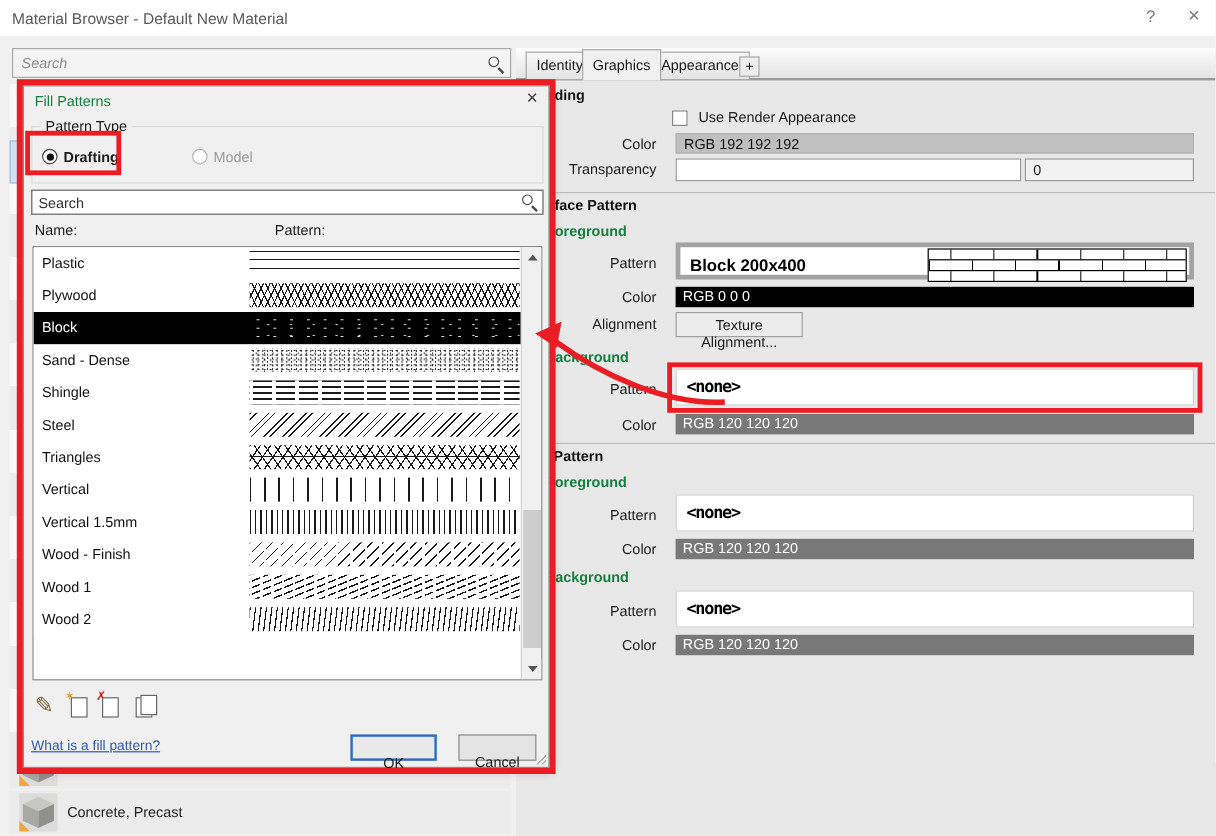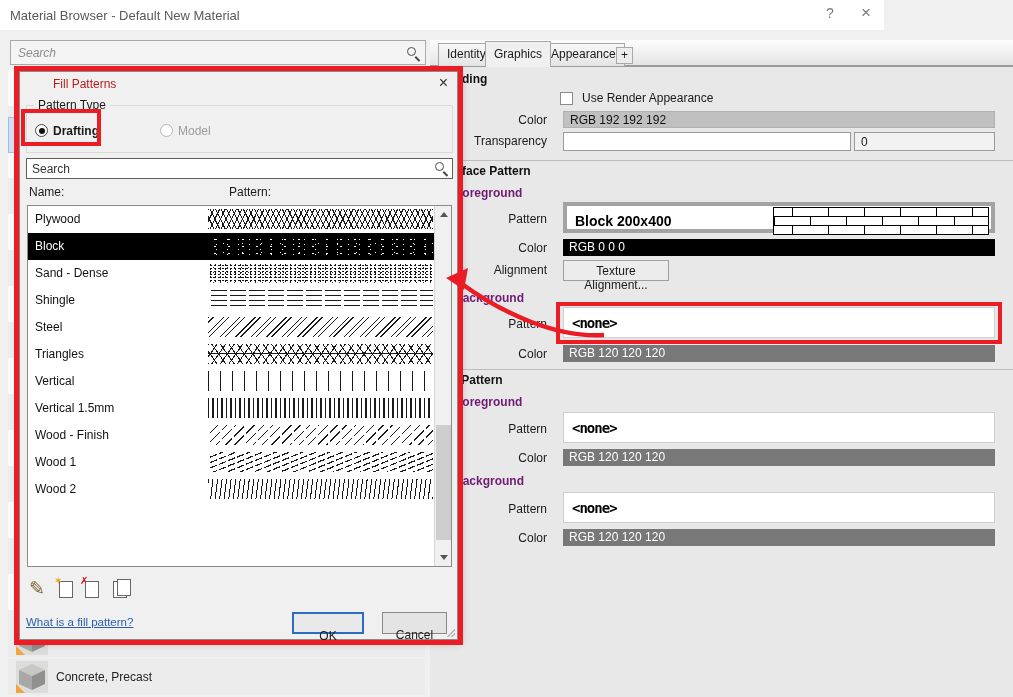--- a/index.html
+++ b/index.html
@@ -1,20 +1,20 @@
 <!DOCTYPE html>
 <html><head>
 <meta charset="utf-8">
 <style>
   * { margin:0; padding:0; box-sizing:border-box; }
   body { font-family:"Liberation Sans","DejaVu Sans",sans-serif; font-size:12px; color:#1a1a1a; }
   #app { position:relative; width:1013px; height:697px; background:#f0f0f0; overflow:hidden; }
 
   
-  #titlebar { position:absolute; left:0; top:0; width:884px; height:30px; background:#ffffff; }
+  #titlebar { position:absolute; left:0; top:0; width:1013px; height:30px; background:#ffffff; }
   #title-text { position:absolute; left:10px; top:8px; font-size:13px; color:#5a5a5a; }
   #help-btn { position:absolute; right:44px; top:5px; font-size:14px; color:#7a7a7a; width:20px; text-align:center; }
   #close-btn { position:absolute; right:8px; top:3px; font-size:17px; color:#7a7a7a; width:20px; text-align:center; }
 
   
   #browser-search { position:absolute; left:10px; top:40px; width:416px; height:25px; background:#f4f4f4;
     border:1px solid #a9a9a9; padding:0 26px 0 7px; font-family:inherit; font-size:12px; color:#222; outline:none; }
   #browser-search::placeholder { font-style:italic; color:#8c8c8c; }
   .mag { position:absolute; width:14px; height:14px; }
   .mag::before { content:""; position:absolute; left:1px; top:1px; width:7px; height:7px; border:1.5px solid #4a4a4a; border-radius:50%; }
@@ -36,21 +36,21 @@
   #tabbar { position:absolute; left:0; top:0; width:583px; height:27px; background:linear-gradient(#fdfdfd,#e2e2e2); }
   #tabline { position:absolute; left:0; top:25px; width:583px; height:2px; background:#9b9b9b; }
   .tab { position:absolute; top:3px; height:23px; line-height:21px; padding:0 8px; background:linear-gradient(#f8f8f8,#e4e4e4);
     border:1px solid #a8a8a8; border-bottom:none; text-align:center; }
   .tab.active { top:1px; height:26px; line-height:24px; background:#f0f0f0; z-index:3; }
   #tab-identity { left:8px; } #tab-graphics { left:55px; } #tab-appearance { left:112px; }
   #tab-add { position:absolute; left:186px; top:7px; width:17px; height:17px; line-height:15px; text-align:center;
     background:#ededed; border:1px solid #a8a8a8; font-size:12px; }
 
   .sec-head { position:absolute; font-weight:bold; color:#111; }
-  .sub-head { position:absolute; font-weight:bold; color:#701a75; }
+  .sub-head { position:absolute; font-weight:bold; color:#15803d; }
   .divline { position:absolute; left:0; width:583px; height:1px; background:#bdbdbd; }
   .rlabel { position:absolute; left:0; width:117px; text-align:right; color:#1a1a1a; }
   .rfield { position:absolute; left:133px; width:432px; }
 
   #sec-shading { left:10px; top:32px; }
   #cb-render { position:absolute; left:130px; top:52px; width:13px; height:13px; background:#fff; border:1px solid #8a8a8a; }
   #lbl-render { position:absolute; left:152px; top:51px; }
   #lbl-color1 { top:73px; } #fld-color1 { top:71px; height:17px; background:#c0c0c0; border:1px solid #b0b0b0; padding:1px 0 0 6px; color:#111; }
   #lbl-transp { top:94px; }
   #fld-slider { position:absolute; left:133px; top:92px; width:288px; height:19px; background:#fff; border:1px solid #9a9a9a; }
@@ -77,21 +77,21 @@
   #sub-fg2 { left:25px; top:355px; }
   #lbl-pat3 { top:382px; } #fld-pat3 { top:372px; height:31px; background:#fff; border:1px solid #cfcfcf; }
   #lbl-color4 { top:411px; } #fld-color4 { top:409px; height:17px; background:#787878; color:#fff; padding:1px 0 0 6px; }
   #sub-bg2 { left:24px; top:434px; }
   #lbl-pat4 { top:462px; } #fld-pat4 { top:452px; height:31px; background:#fff; border:1px solid #cfcfcf; }
   #lbl-color5 { top:491px; } #fld-color5 { top:489px; height:17px; background:#787878; color:#fff; padding:1px 0 0 6px; }
 
   
   #dlg { position:absolute; left:19px; top:71px; width:439px; height:569px; background:#f0f0f0;
     border:1px solid #8a8a8a; z-index:40; box-shadow:3px 3px 8px rgba(0,0,0,.25); }
-  #dlg-title { position:absolute; left:9px; top:5px; color:#b91c1c;margin-left:24px; }
+  #dlg-title { position:absolute; left:9px; top:5px; color:#15803d; }
   #dlg-close { position:absolute; right:9px; top:2px; font-size:16px; color:#333; }
   #groupbox { position:absolute; left:6px; top:33px; width:427px; height:48px; border:1px solid #dadada; }
   #grouplabel { position:absolute; left:14px; top:26px; background:#f0f0f0; padding:0 4px; }
   .radio { position:absolute; width:13px; height:13px; border:1px solid #4a4a4a; border-radius:50%; background:#fff; }
   .radio.sel::after { content:""; position:absolute; left:2.5px; top:2.5px; width:6px; height:6px; border-radius:50%; background:#111; }
   .radio.dis { border-color:#b5b5b5; }
   #radio-drafting { left:15px; top:52px; }
   #lbl-drafting { position:absolute; left:33px; top:52px; font-weight:bold; }
   #radio-model { left:140px; top:52px; }
   #lbl-model { position:absolute; left:158px; top:52px; color:#9b9b9b; }
@@ -269,20 +269,24 @@
     <div class="radio dis" id="radio-model"></div>
     <span id="lbl-model">Model</span>
 
     <input id="dlg-search" placeholder="Search" style="">
     <span class="mag" id="dlg-mag"></span>
 
     <span id="hdr-name">Name:</span>
     <span id="hdr-pattern">Pattern:</span>
 
     <div id="plist">
+      <div class="plist-row">
+          <span class="pname">Plastic</span>
+          <div class="pv pv-plastic"></div>
+        </div>
         <div class="plist-row">
           <span class="pname">Plywood</span>
           <div class="pv pv-plywood"></div>
         </div>
         <div class="plist-row sel">
           <span class="pname">Block</span>
           <div class="pv pv-sand"></div>
         </div>
         <div class="plist-row">
           <span class="pname">Sand - Dense</span>

